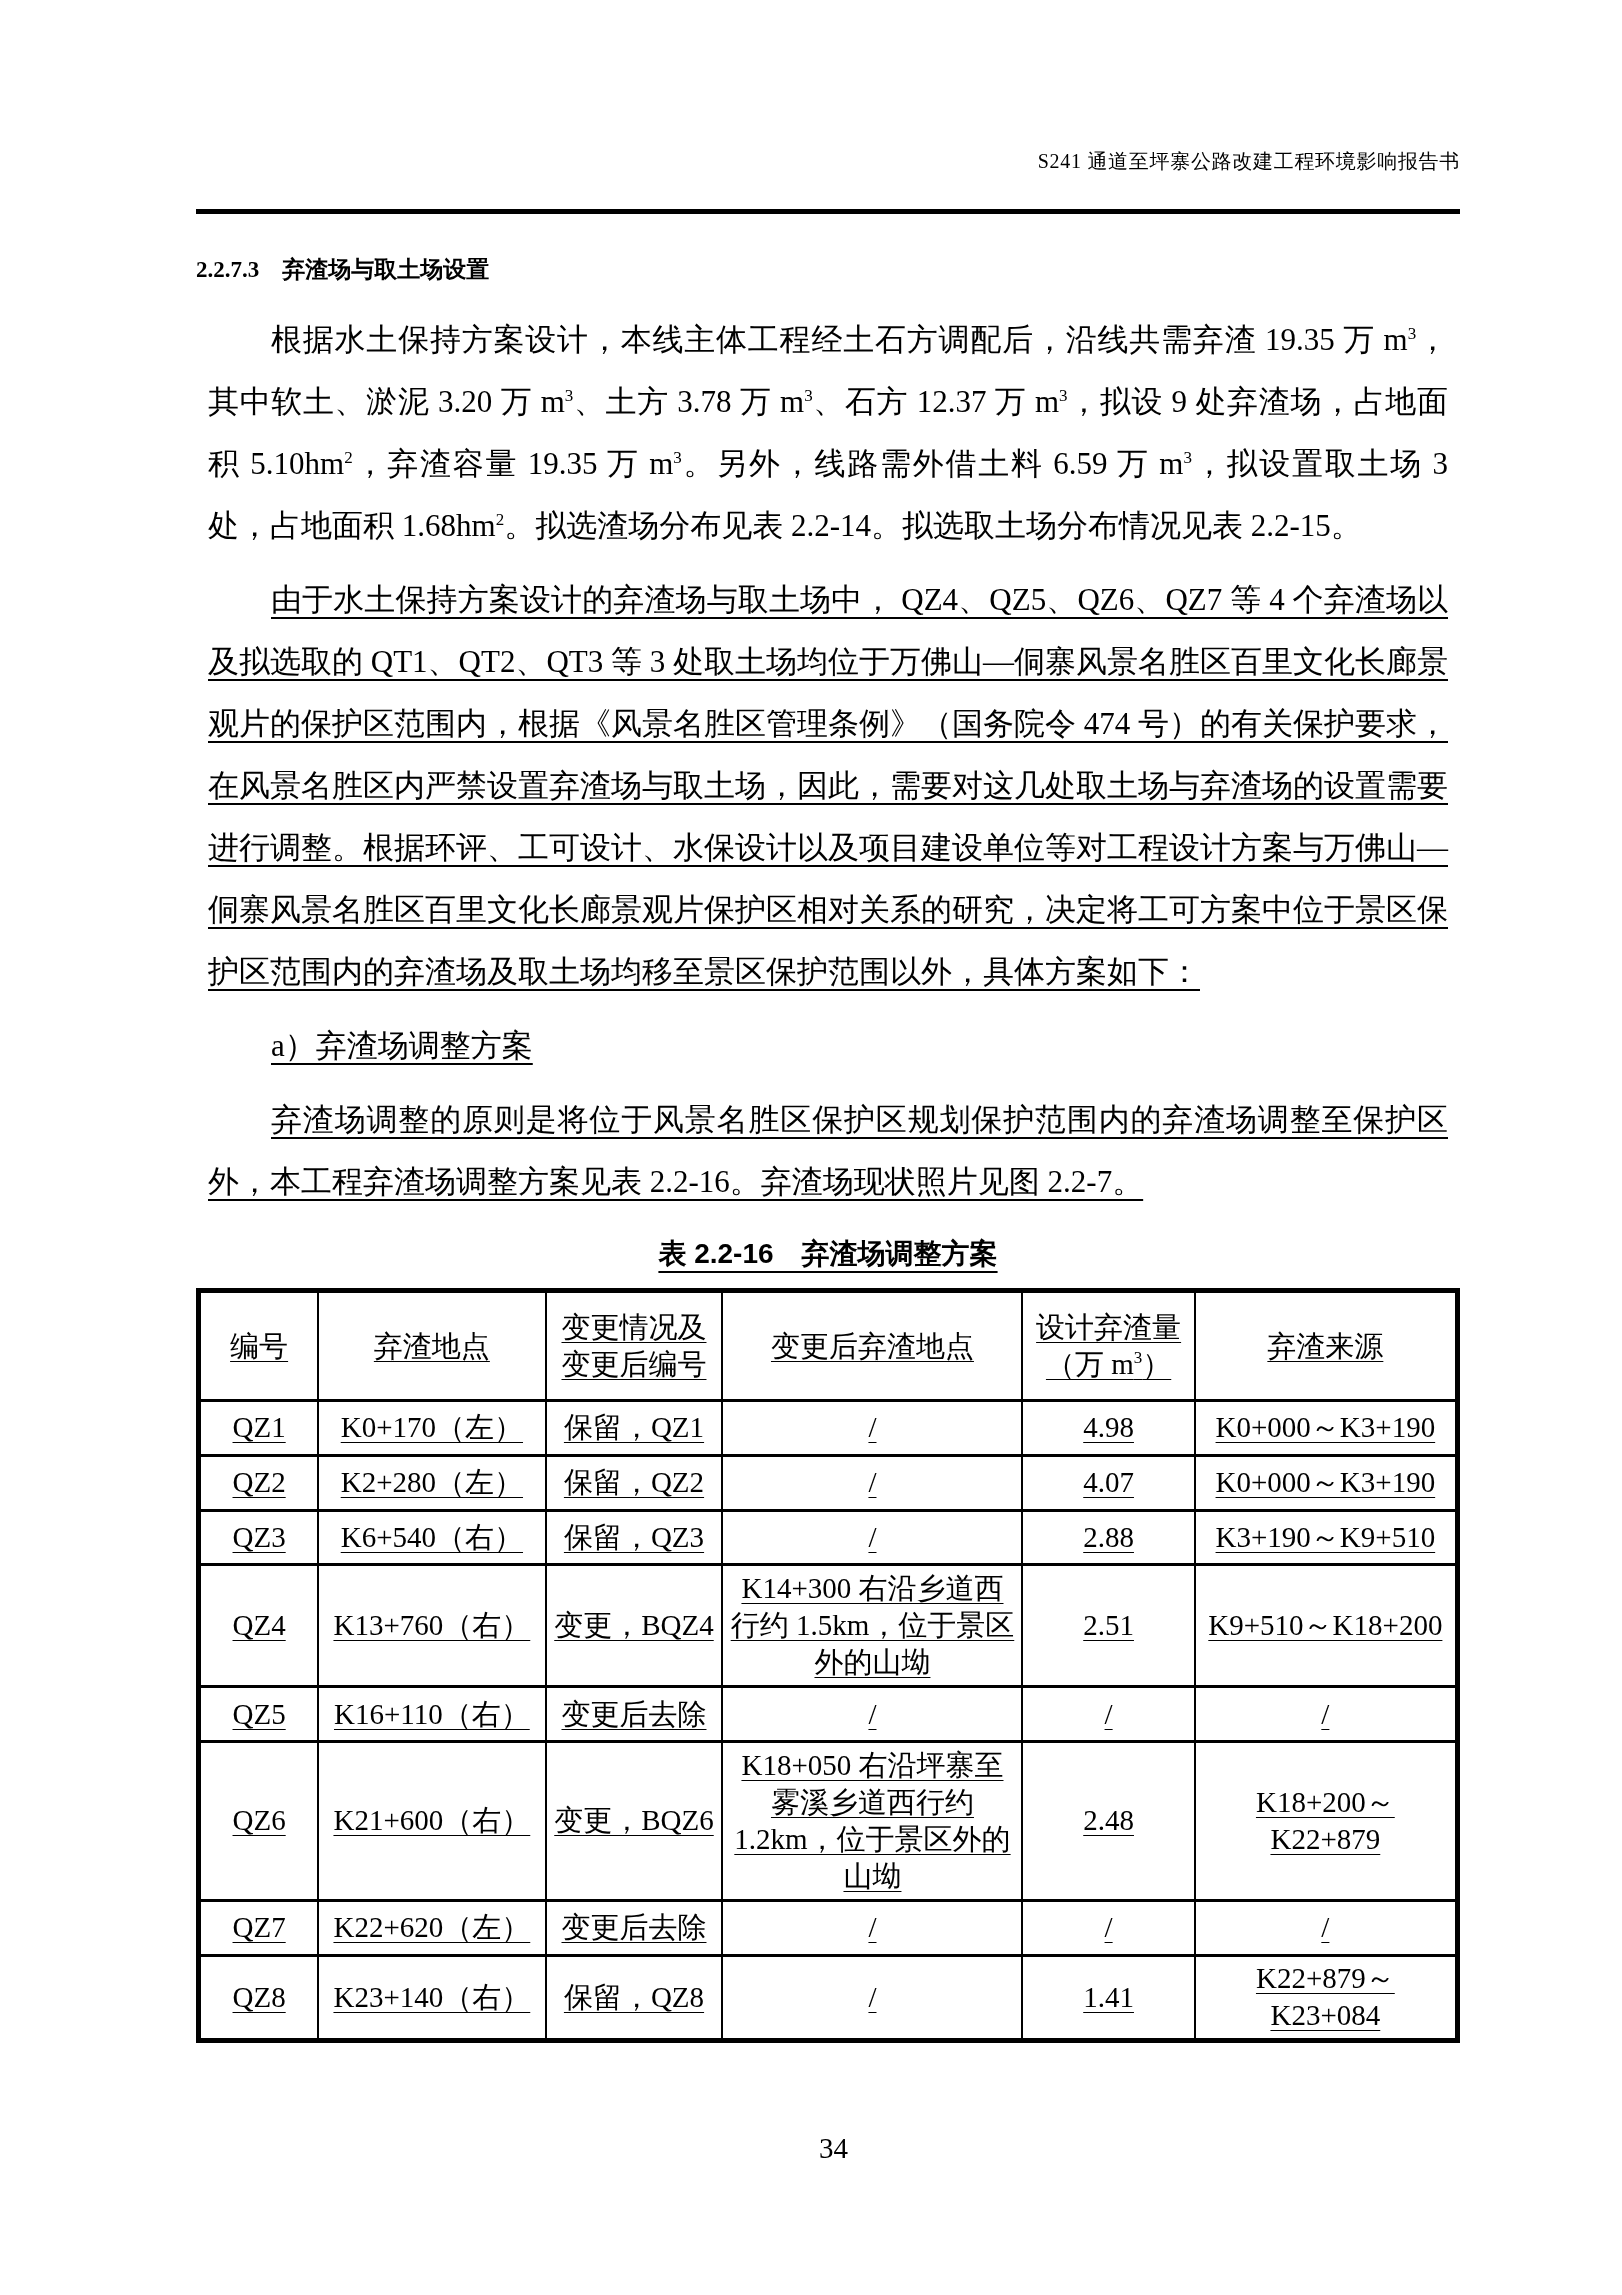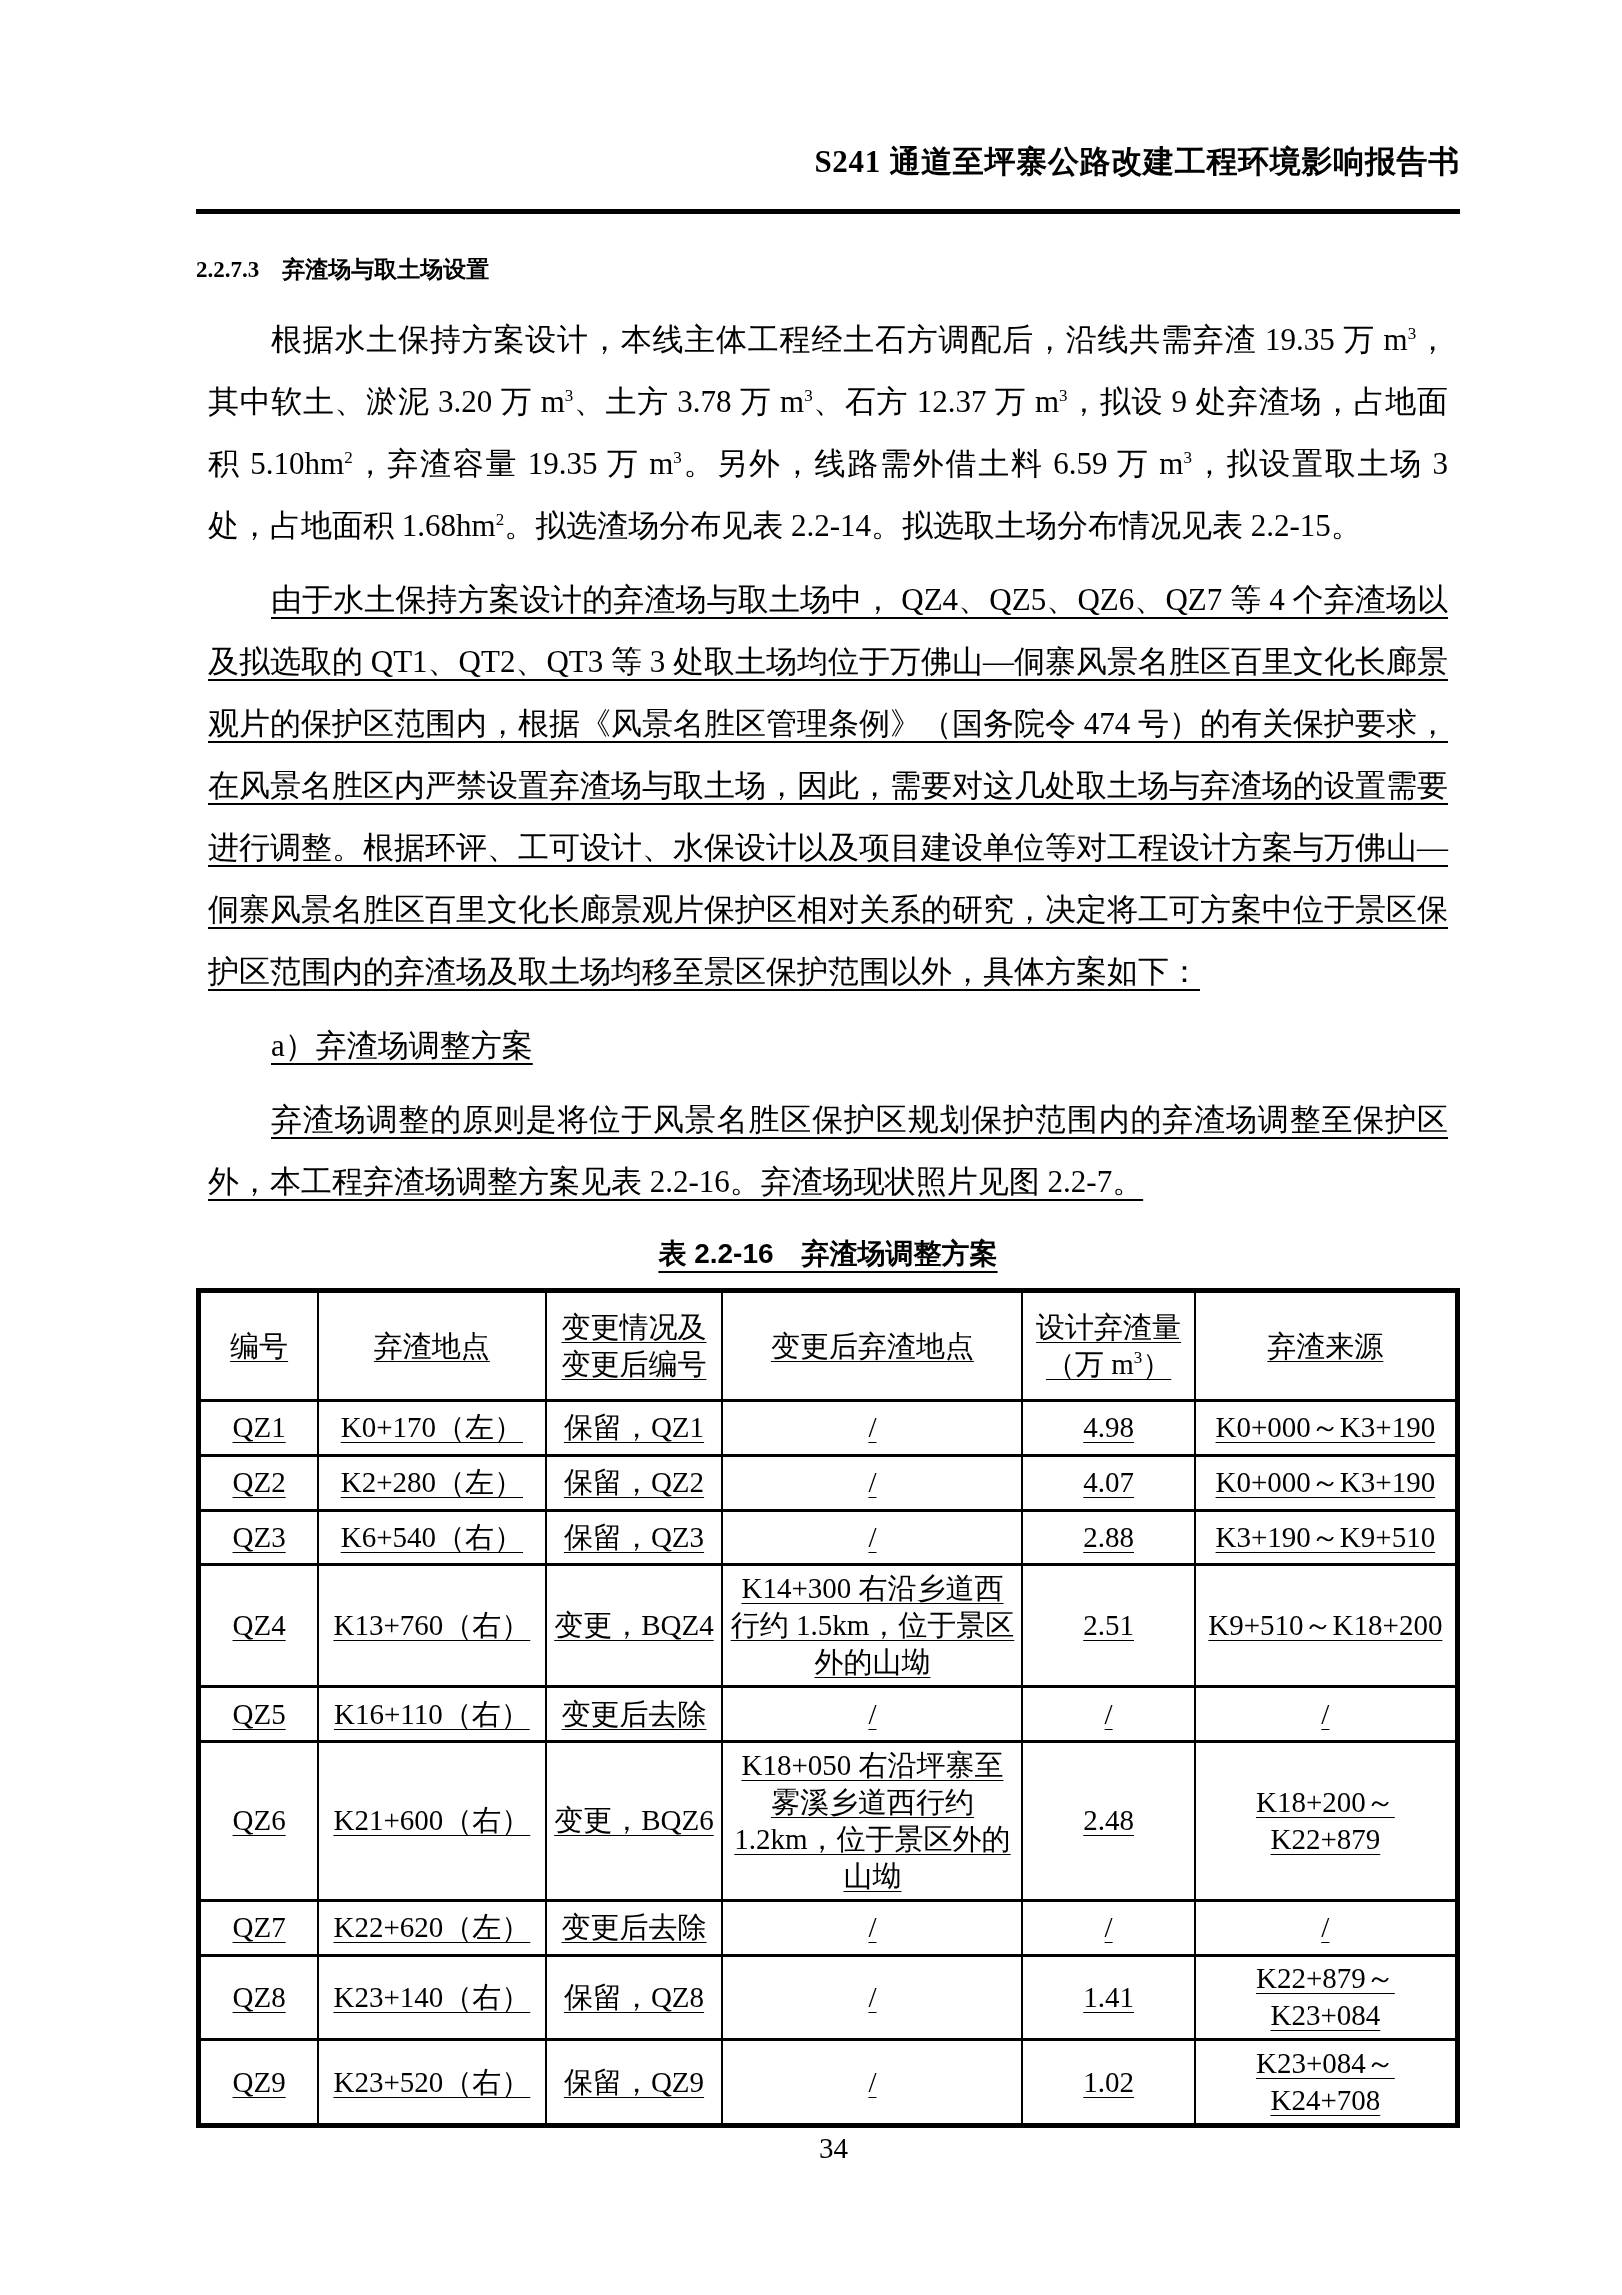--- a/index.html
+++ b/index.html
@@ -9,24 +9,23 @@
     font-family: "Liberation Serif", "DejaVu Serif", serif;
   }
   .page {
     box-sizing: border-box;
     width: 1622px; height: 2295px;
     padding: 145px 162px 0 196px;
     position: relative;
     overflow: hidden;
   }
   .header-title {
-    font-size: 31px; line-height: 33px;
+    font-size: 20px; line-height: 33px;
     text-align: right;
     letter-spacing: 0.7px;
-    font-weight: bold;
   }
   .header-rule { height: 4.6px; background: #000; margin-top: 31px; }
   .section-heading {
     font-size: 23px; font-weight: bold;
     line-height: 44px;
     margin: 34px 0 17px 0;
   }
   .body-text p.para {
     font-size: 31px; line-height: 62px;
     text-align: justify; text-justify: inter-character;
@@ -162,27 +161,19 @@
           <td><span class="u">/</span></td>
         </tr>
         <tr>
           <td><span class="u">QZ8</span></td>
           <td><span class="u">K23+140（右）</span></td>
           <td><span class="u">保留，QZ8</span></td>
           <td><span class="u">/</span></td>
           <td><span class="u">1.41</span></td>
           <td><span class="u">K22+879～K23+084</span></td>
         </tr>
-        <tr>
-          <td><span class="u">QZ9</span></td>
-          <td><span class="u">K23+520（右）</span></td>
-          <td><span class="u">保留，QZ9</span></td>
-          <td><span class="u">/</span></td>
-          <td><span class="u">1.02</span></td>
-          <td><span class="u">K23+084～K24+708</span></td>
-        </tr>
       </tbody>
   </table>
 
   <div class="page-number">34</div>
 
 </div>
 
 
 </body></html>

